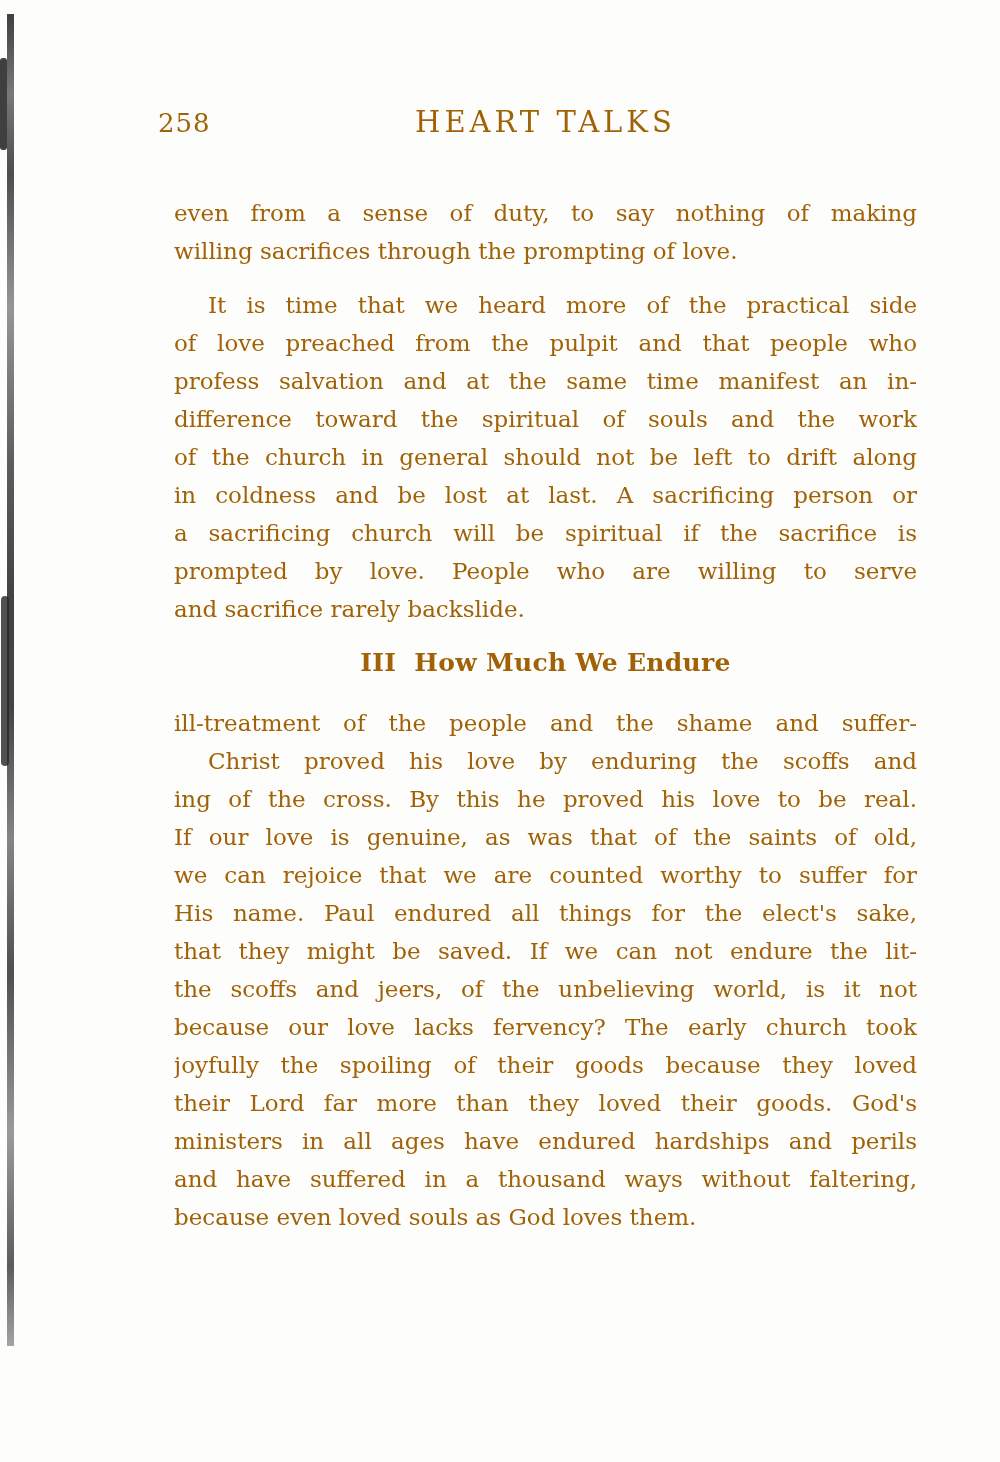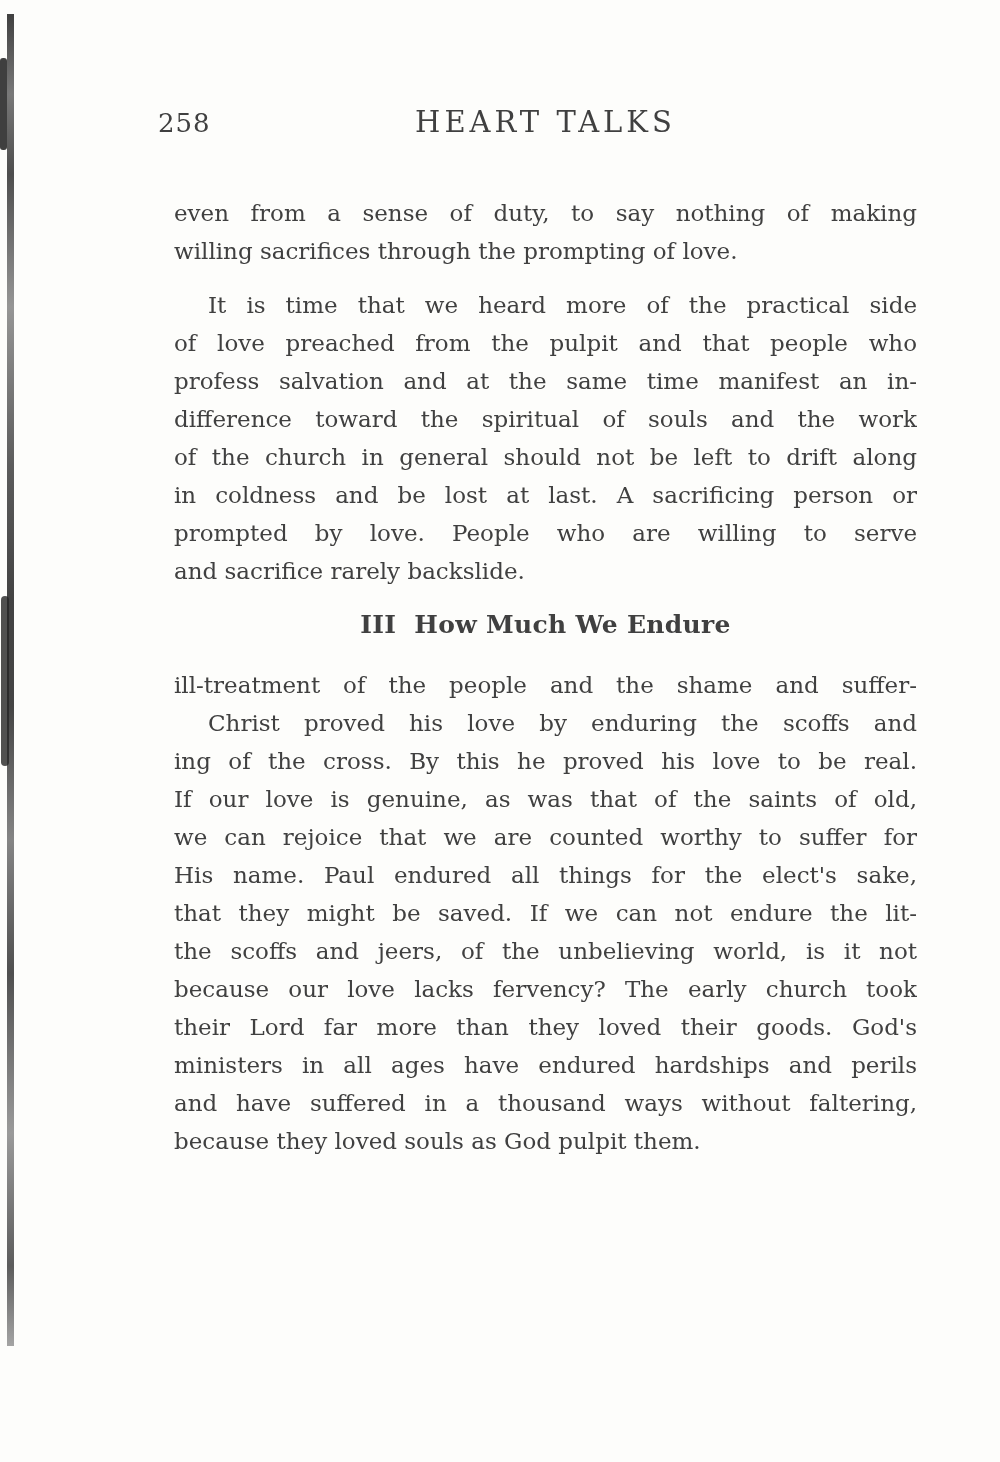--- a/index.html
+++ b/index.html
@@ -8,21 +8,21 @@
     background: #e9e9e7;
   }
   .page {
     position: relative;
     width: 1000px;
     height: 1462px;
     margin: 0 auto;
     background: #fdfdfb;
     overflow: hidden;
     font-family: "DejaVu Serif", "Liberation Serif", serif;
-    color: #404040;
+    color: #a16207;
   }
   
   .binding-line {
     position: absolute;
     left: 7px;
     top: 14px;
     width: 7px;
     height: 1332px;
     background: linear-gradient(180deg,
       #2b2b2b 0%, #6a6a6a 6%, #3a3a3a 12%, #8a8a8a 22%,
@@ -120,34 +120,36 @@
           <div class="line">even from a sense of duty, to say nothing of making</div>
           <div class="line line-final">willing sacrifices through the prompting of love.</div>
         </div>
         <div class="para">
           <div class="line line-indent">It is time that we heard more of the practical side</div>
           <div class="line">of love preached from the pulpit and that people who</div>
           <div class="line">profess salvation and at the same time manifest an in-</div>
           <div class="line">difference toward the spiritual of souls and the work</div>
           <div class="line">of the church in general should not be left to drift along</div>
           <div class="line">in coldness and be lost at last.  A sacrificing person or</div>
+          <div class="line">a sacrificing church will be spiritual if the sacrifice is</div>
           <div class="line">prompted by love.  People who are willing to serve</div>
           <div class="line line-final">and sacrifice rarely backslide.</div>
         </div>
         <div class="section-heading">III  How Much We Endure</div>
         <div class="para">
           <div class="line">ill-treatment of the people and the shame and suffer-</div>
           <div class="line line-indent">Christ proved his love by enduring the scoffs and</div>
           <div class="line">ing of the cross.  By this he proved his love to be real.</div>
           <div class="line">If our love is genuine, as was that of the saints of old,</div>
           <div class="line">we can rejoice that we are counted worthy to suffer for</div>
           <div class="line">His name.  Paul endured all things for the elect's sake,</div>
           <div class="line">that they might be saved.  If we can not endure the lit-</div>
           <div class="line">the scoffs and jeers, of the unbelieving world, is it not</div>
           <div class="line">because our love lacks fervency?  The early church took</div>
+          <div class="line">joyfully the spoiling of their goods because they loved</div>
           <div class="line">their Lord far more than they loved their goods.  God's</div>
           <div class="line">ministers in all ages have endured hardships and perils</div>
           <div class="line">and have suffered in a thousand ways without faltering,</div>
-          <div class="line line-final">because they loved souls as God pulpit them.</div>
+          <div class="line line-final">because even loved souls as God loves them.</div>
         </div>
       </main>
   </div>
 </div>
 
 </body></html>

